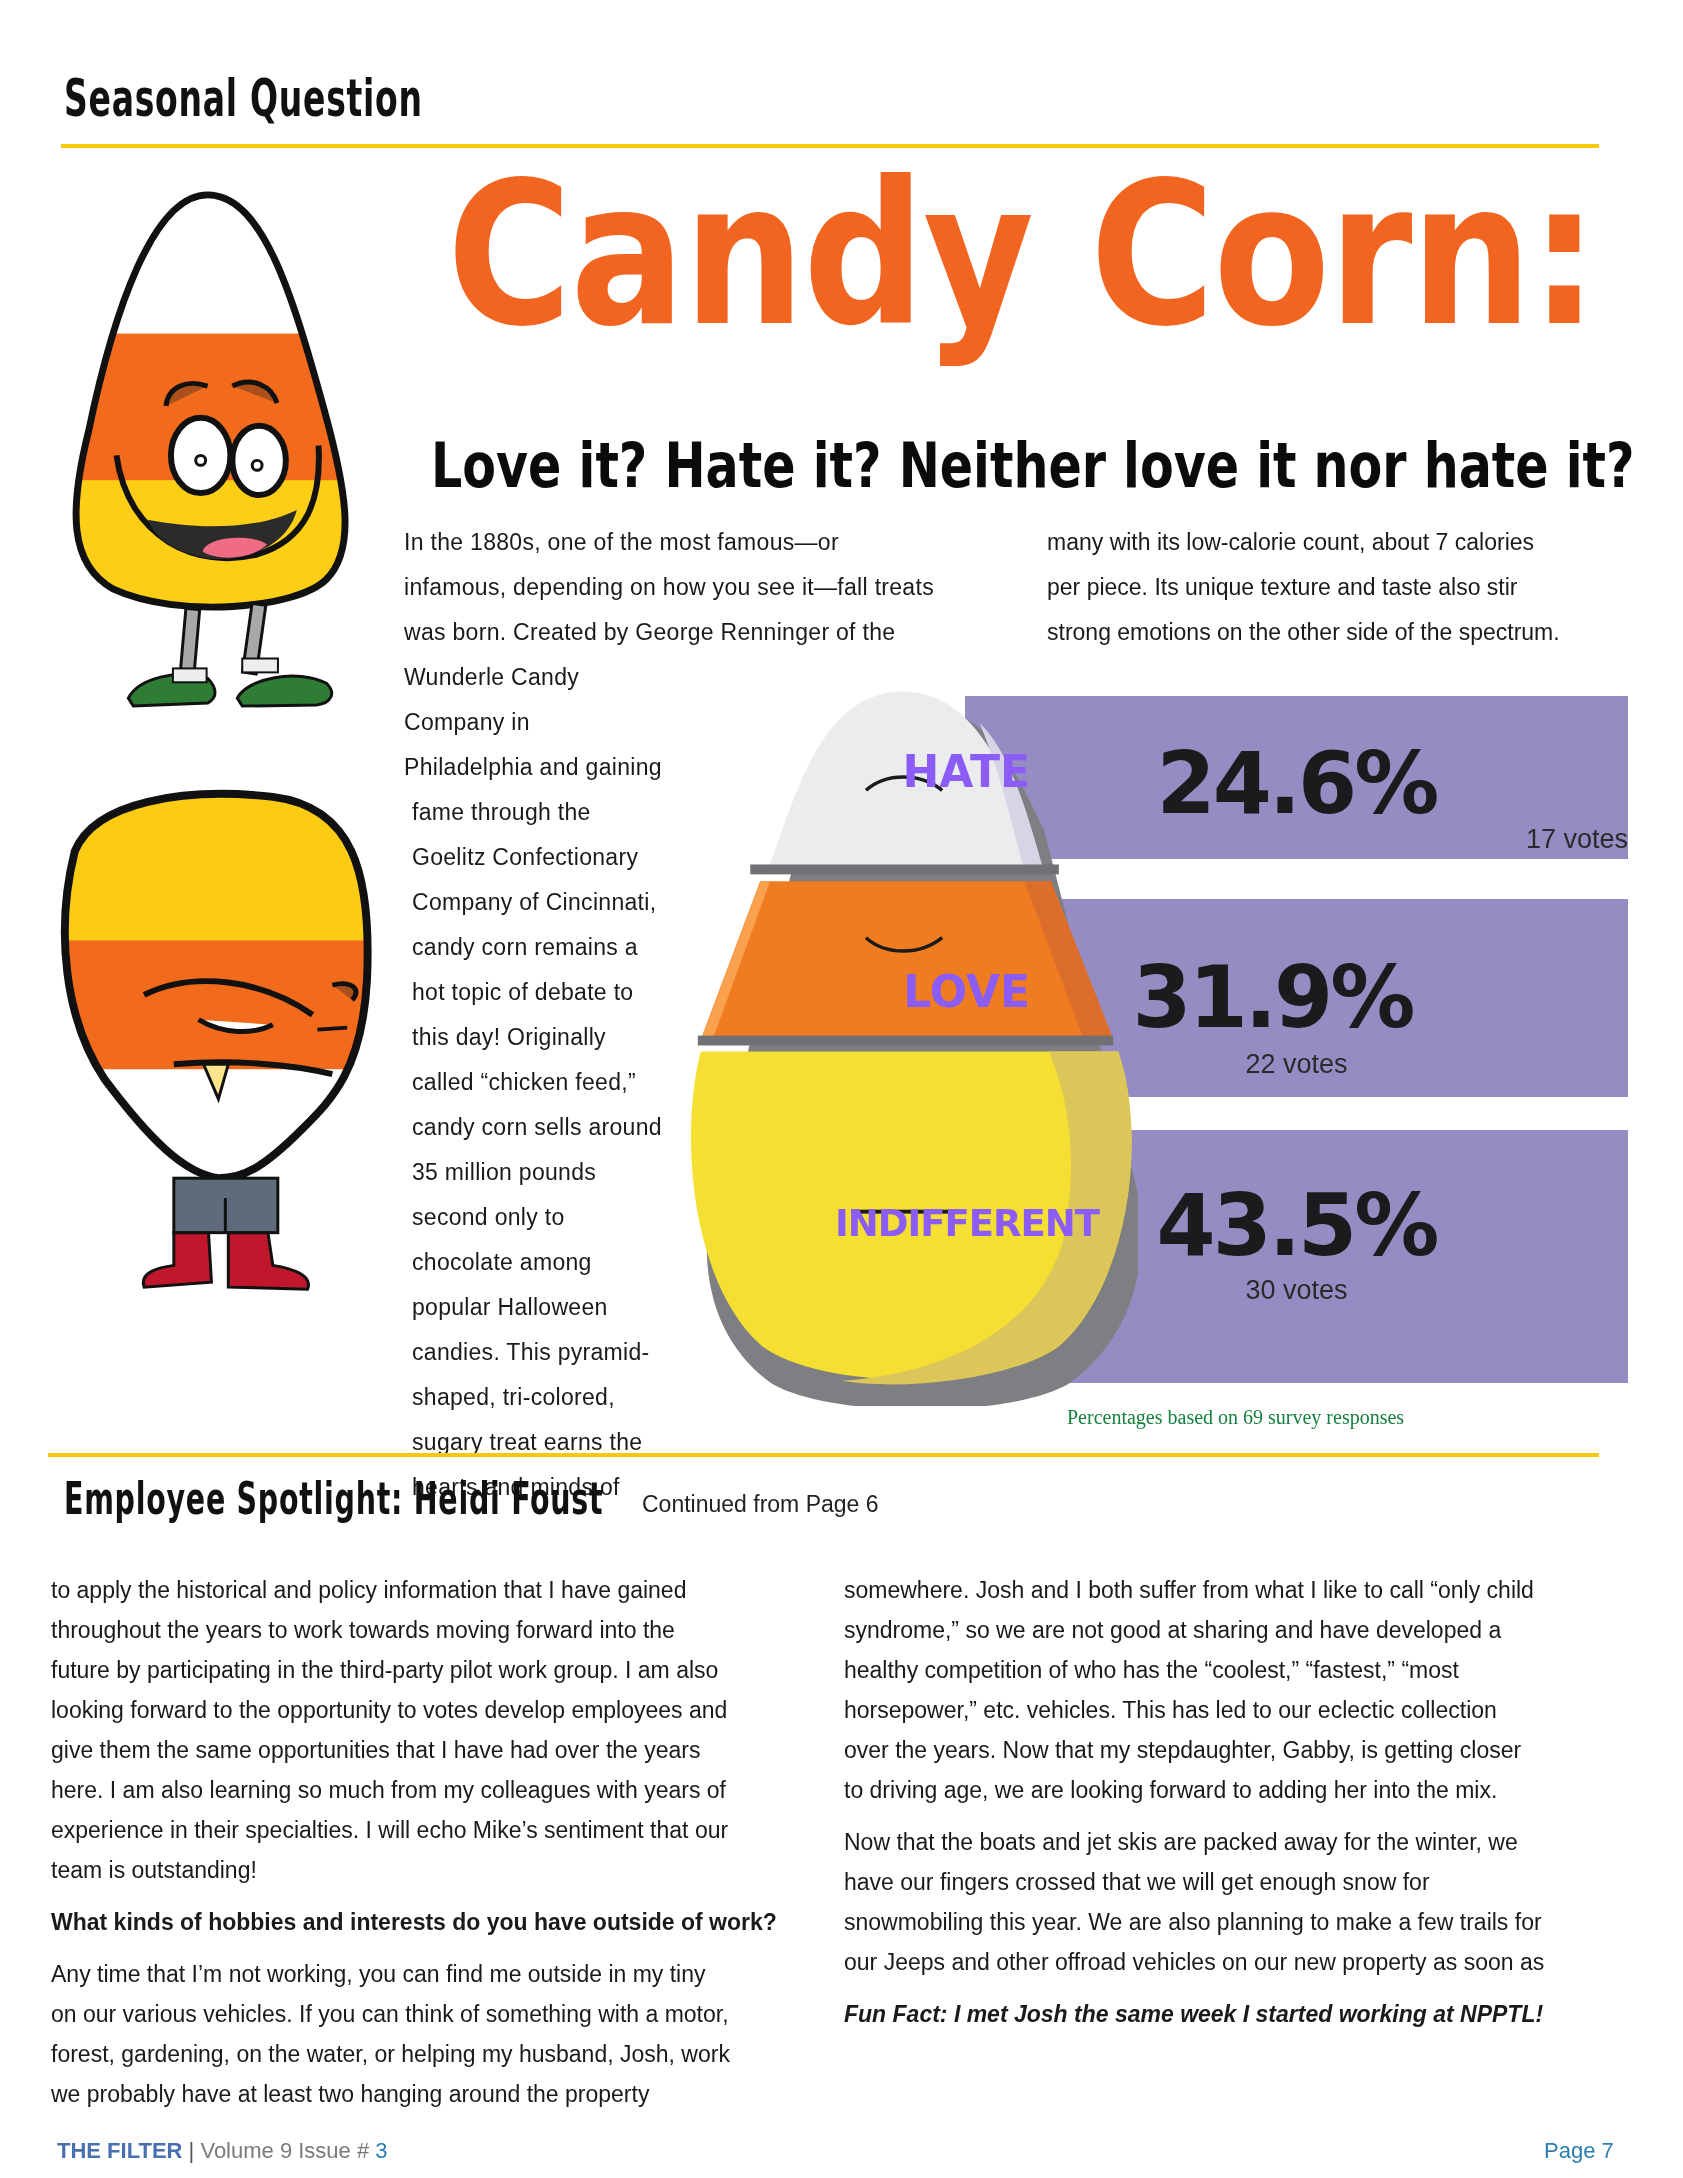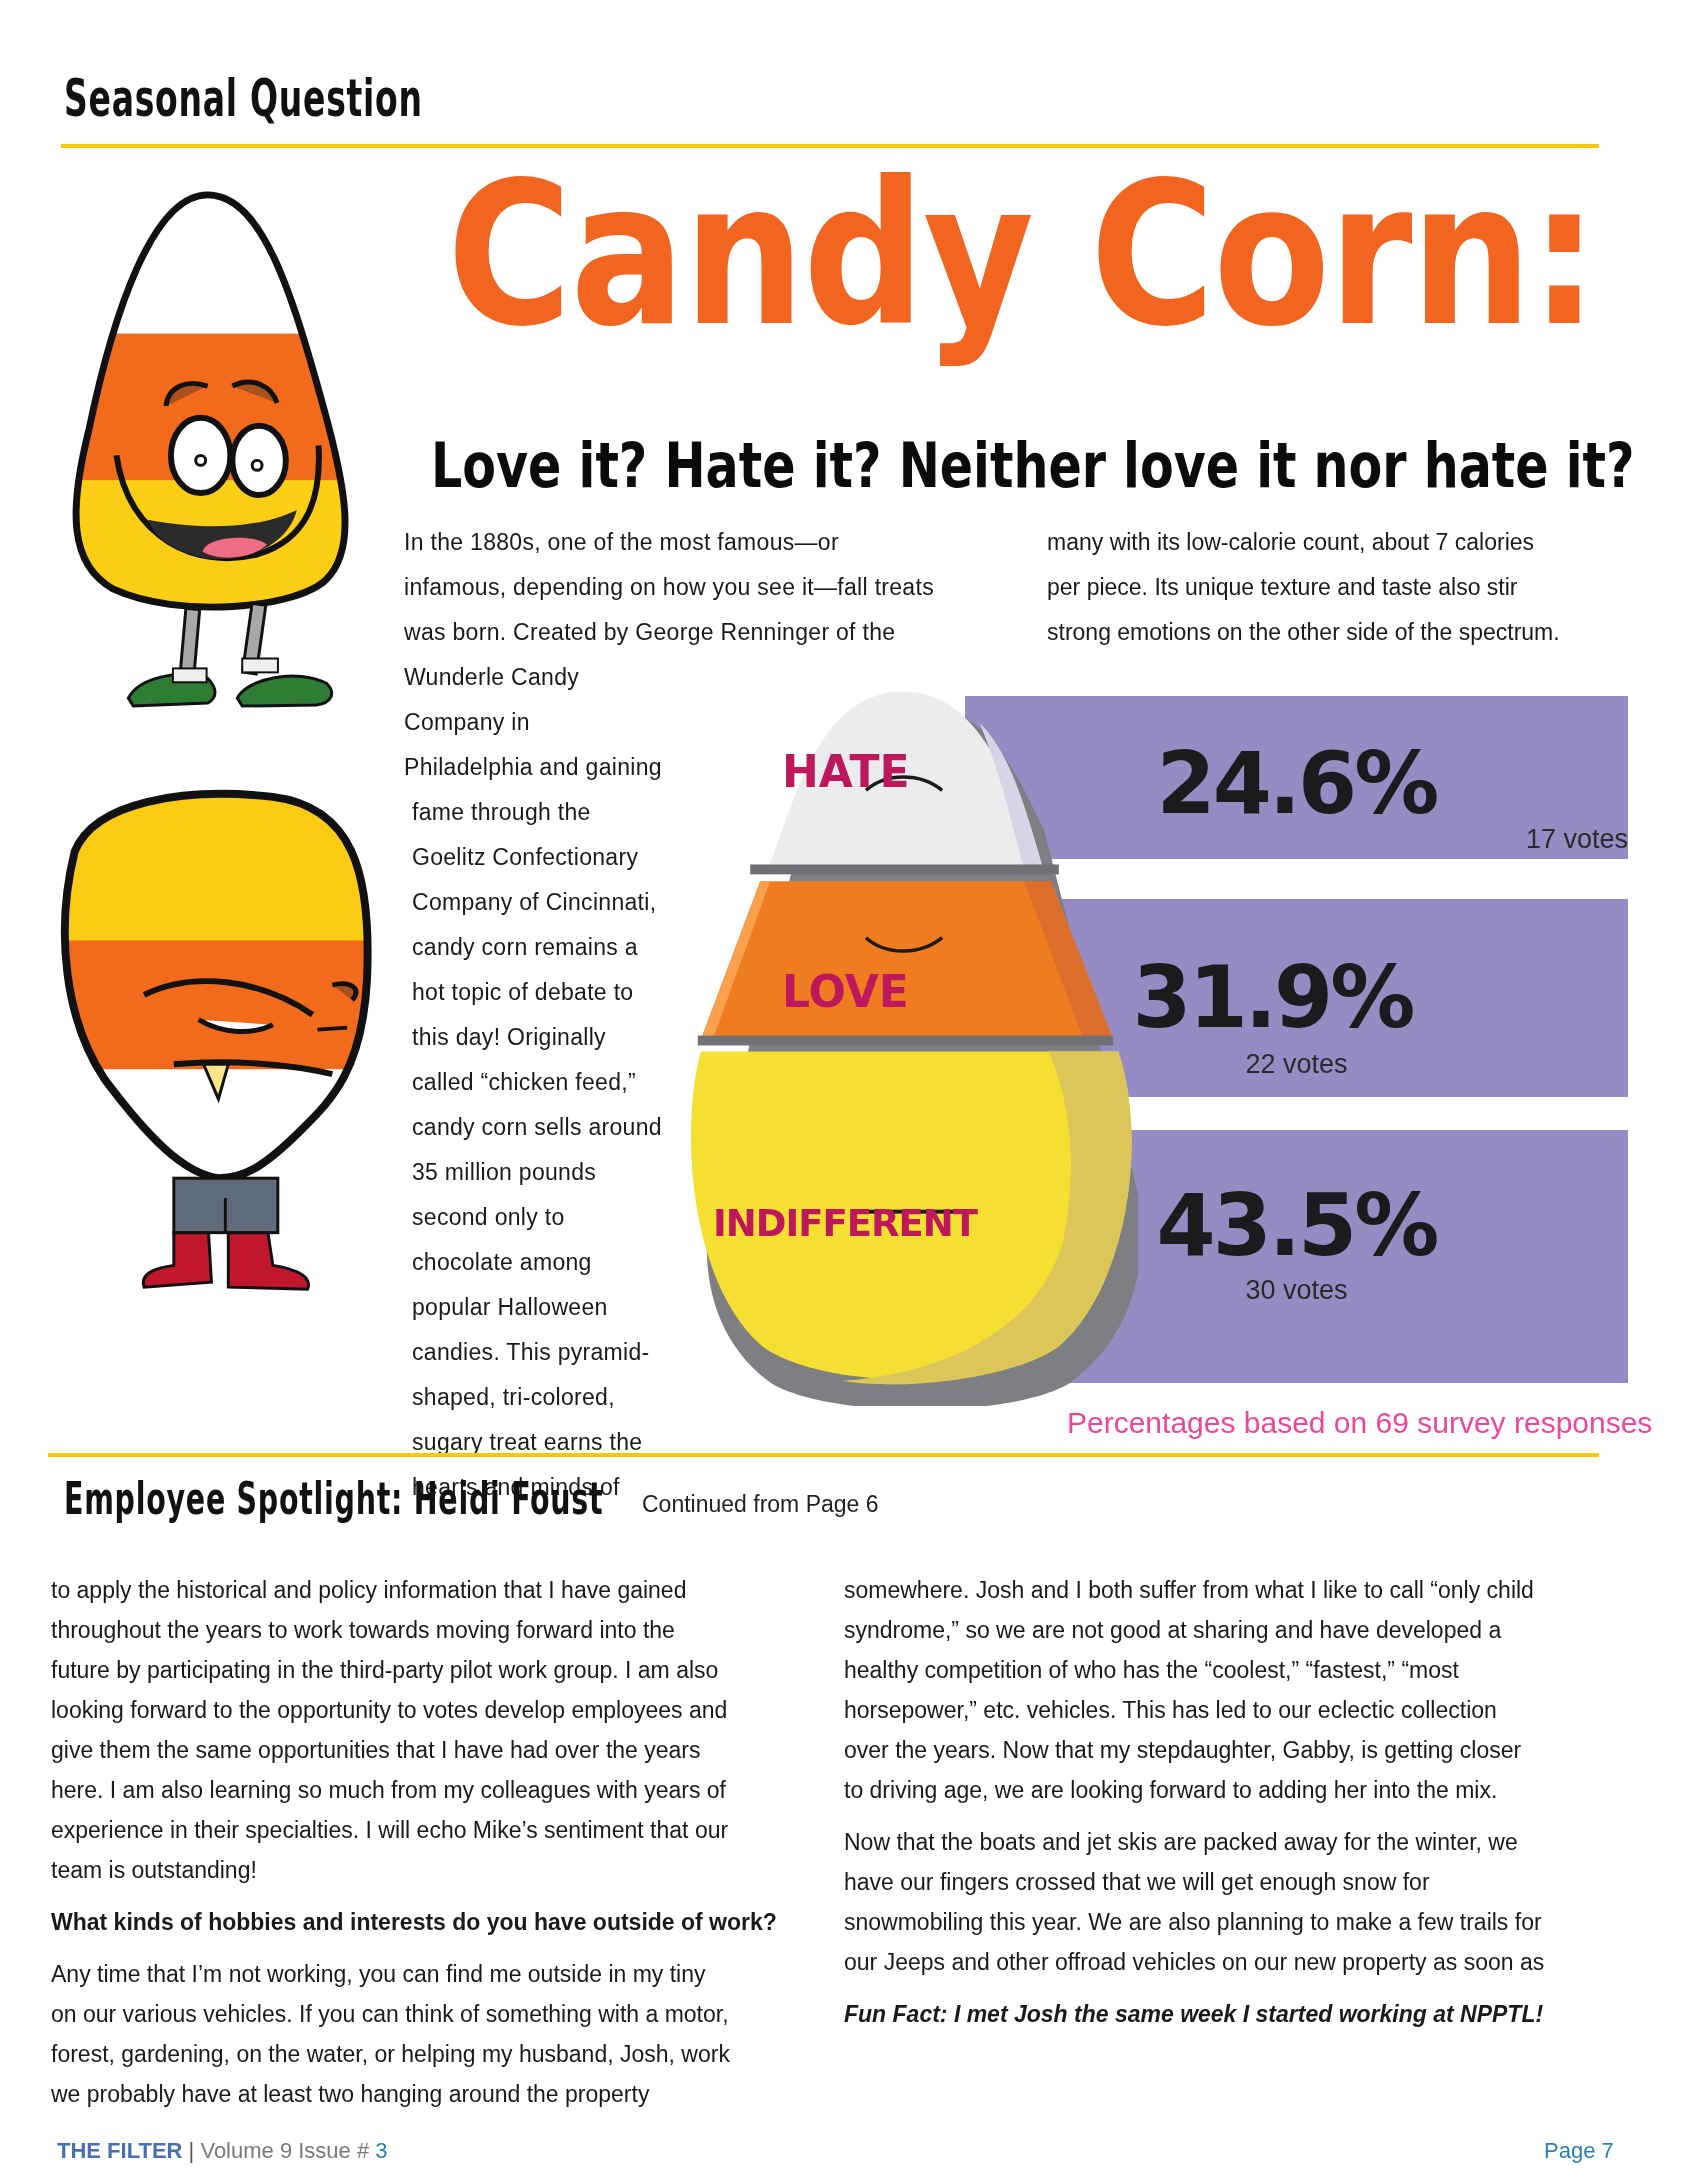--- a/index.html
+++ b/index.html
@@ -13,22 +13,22 @@
   .body-text p { margin: 5px; white-space: nowrap; }
   .narrow p { letter-spacing: 0.3px; }
   .emp-text { font-family: "Liberation Sans", sans-serif; font-size: 23px; line-height: 40px; color: #1a1a1a; }
   .emp-text p { margin: 0; white-space: nowrap; }
   .emp-text .gap { height: 12px; }
   .q { font-weight: bold; }
   .fun { font-weight: bold; font-style: italic; }
   .bar { position: absolute; background: #968cc4; left: 965px; width: 663px; }
   .pct { position: absolute; width: 663px; left: 965px; text-align: center; font-family: "DejaVu Sans", sans-serif; font-weight: bold; font-size: 85px; line-height: 1; color: #1c1a1c; letter-spacing: -3px; }
   .votes { position: absolute; width: 663px; left: 965px; text-align: center; font-family: "Liberation Sans", sans-serif; font-size: 27px; color: #2a2a2a; }
-  .candy-label { position: absolute; text-align: left; font-family: "DejaVu Sans", sans-serif; font-weight: bold; color: #be185d; line-height: 1; }
-  .footnote { font-family: Liberation Sans, sans-serif; font-size: 30px; color: #ec4899; white-space: nowrap; }
+  .candy-label { position: absolute; text-align: right; font-family: "DejaVu Sans", sans-serif; font-weight: bold; color: #8b5cf6; line-height: 1; }
+  .footnote { font-family: Liberation Serif, serif; font-size: 20px; color: #15803d; white-space: nowrap; }
   .footer-left { font-family: "Liberation Sans", sans-serif; font-size: 22px; white-space: nowrap; }
   .footer-brand { color: #4a6fb0; font-weight: bold; margin-top: 12px; }
   .footer-sep { color: #555; }
   .footer-vol { color: #7a7a7a; }
   .footer-num { color: #2a7fb0; }
   .footer-page { color: #2a7fb0; font-size: 22px; }
 </style>
 </head>
 <body>
 

